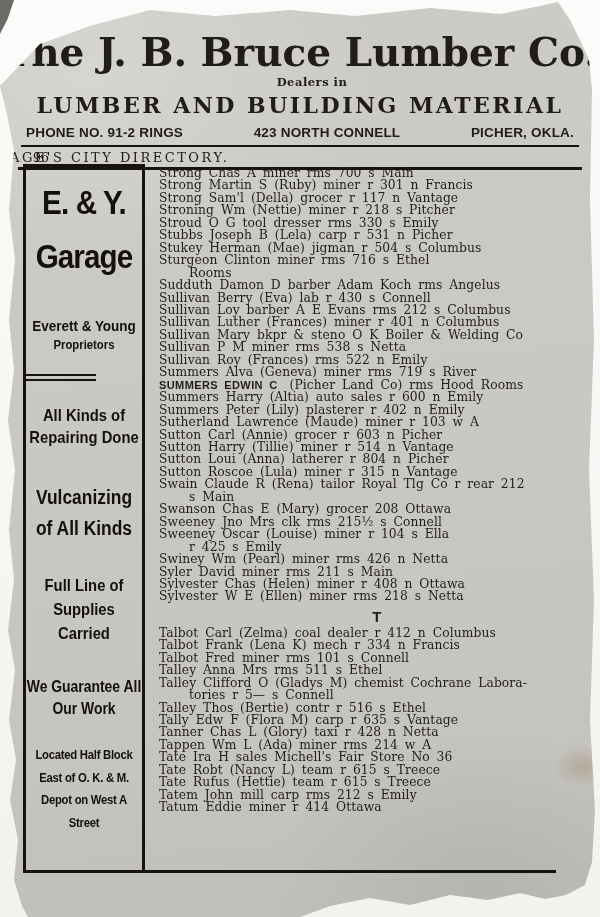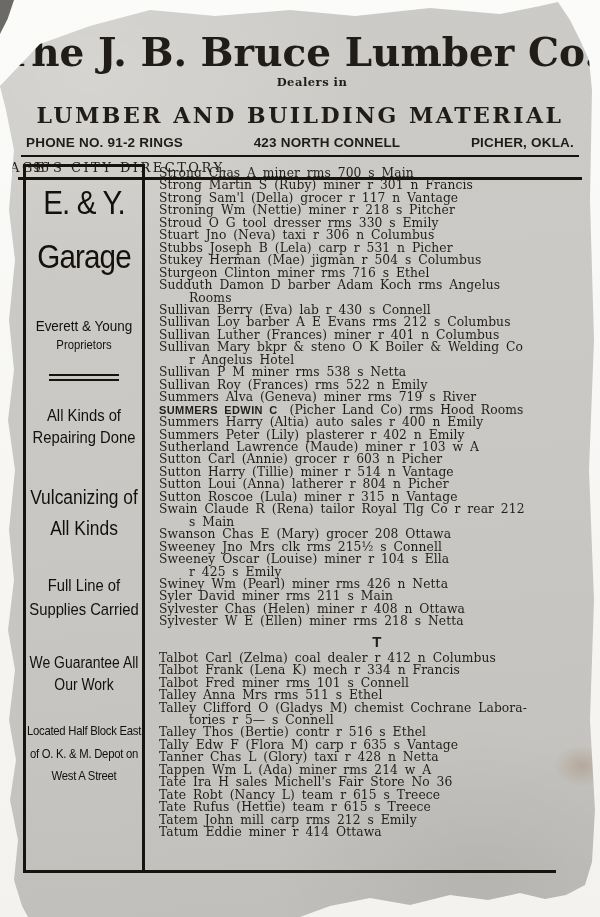--- a/index.html
+++ b/index.html
@@ -28,37 +28,37 @@
       linear-gradient(175deg,#cccbc7 0%,#c9c8c4 45%,#c5c4c0 80%,#bfbeba 100%);
   }
   .corner-smudge{
     position:absolute;left:0;top:0;width:14px;height:34px;background:#6b6a66;
     clip-path:polygon(0 0,100% 0,55% 55%,0 100%);
   }
   
   .letterhead{position:relative;text-align:center;}
   .company{font-weight:bold;font-size:39px;line-height:44px;margin-top:30px;letter-spacing:0;}
   .dealers{font-weight:bold;font-size:11.5px;line-height:13px;margin-top:2px;letter-spacing:.5px;padding-left:24px;}
-  .material{font-weight:bold;font-size:22px;line-height:24px;margin-top:14px;letter-spacing:2.5px;}
+  .material{font-weight:bold;font-size:22px;line-height:24px;margin-top:4px;letter-spacing:2.5px;}
   .phone-row{
     display:flex;justify-content:space-between;align-items:baseline;
     padding:0 26px;margin-top:8px;
     font-family:"Liberation Sans",sans-serif;font-weight:bold;font-size:13.5px;letter-spacing:.2px;
   }
   .rule-thin{border-top:2px solid #17140f;margin:5px 21px 0 21px;}
   .dir-row{position:relative;margin-top:3px;height:15px;}
   .page-num{position:absolute;left:33px;top:1px;font-size:12.5px;line-height:14px;}
   .dir-title{text-align:left;font-size:13px;line-height:15px;letter-spacing:2.5px;}
   .rule-thick{border-top:3px solid #17140f;margin:2px 18px 0 18px;}
   
   .ad-box{
     position:absolute;left:23px;top:164px;width:122px;height:706px;
     border:3px solid #17140f;border-bottom:none;box-sizing:border-box;
-    display:flex;flex-direction:column;align-items:center;text-align:center;
-    font-family:"Liberation Sans",sans-serif;font-weight:normal;color:#14110d;
+    display:flex;flex-direction:column;align-items:flex-start;text-align:center;
+    font-family:"Liberation Sans",sans-serif;font-weight:bold;color:#14110d;
   }
   .cond{width:134px;margin-left:-9px;margin-right:-9px;transform:scaleX(.87);transform-origin:50% 50%;}
   .ad-t1{font-size:34px;line-height:38px;margin-top:16px;letter-spacing:-1px;}
   .ad-t2{font-size:34px;line-height:42px;margin-top:14px;letter-spacing:-1px;}
   .ad-prop1{font-size:15.5px;line-height:18px;margin-top:40px;}
   .ad-prop2{font-size:13px;line-height:15px;margin-top:2px;}
   .ad-divider{width:70px;height:3px;border-top:2px solid #17140f;border-bottom:2px solid #17140f;margin-top:22px;}
   .ad-s0{font-size:17px;line-height:22px;margin-top:24px;}
   .ad-s1{font-size:20px;line-height:31px;margin-top:33px;}
   .ad-s2{font-size:17px;line-height:24px;margin-top:30px;}
@@ -112,36 +112,34 @@
     <div class="ad-s3 cond">We Guarantee All Our Work</div>
     <div class="ad-s4 cond">Located Half Block East of O. K. &amp; M. Depot on West A Street</div>
   </div>
 
   <div class="listing">
       <div class="entry">Strong Chas A miner rms 700 s Main</div>
       <div class="entry">Strong Martin S (Ruby) miner r 301 n Francis</div>
       <div class="entry">Strong Sam'l (Della) grocer r 117 n Vantage</div>
       <div class="entry">Stroning Wm (Nettie) miner r 218 s Pitcher</div>
       <div class="entry">Stroud O G tool dresser rms 330 s Emily</div>
-      <div class="entry">Stuart Jno (Neva) taxi r 306 n Columbus</div>
       <div class="entry">Stubbs Joseph B (Lela) carp r 531 n Picher</div>
       <div class="entry">Stukey Herman (Mae) jigman r 504 s Columbus</div>
       <div class="entry">Sturgeon Clinton miner rms 716 s Ethel</div>
+      <div class="entry cont">Rooms</div>
       <div class="entry">Sudduth Damon D barber Adam Koch  rms  Angelus</div>
-      <div class="entry cont">Rooms</div>
       <div class="entry">Sullivan Berry (Eva) lab r 430 s Connell</div>
       <div class="entry">Sullivan Loy barber A E Evans rms 212 s Columbus</div>
       <div class="entry">Sullivan Luther (Frances) miner r 401 n Columbus</div>
       <div class="entry">Sullivan Mary bkpr &amp; steno O K Boiler &amp; Welding Co</div>
-      <div class="entry cont">r Angelus Hotel</div>
       <div class="entry">Sullivan P M miner rms 538 s Netta</div>
       <div class="entry">Sullivan Roy (Frances) rms 522 n Emily</div>
       <div class="entry">Summers Alva (Geneva) miner rms 719 s River</div>
       <div class="entry"><span class="bold-name">SUMMERS EDWIN C</span>(Picher Land Co) rms Hood Rooms</div>
-      <div class="entry">Summers Harry (Altia) auto sales r 400 n Emily</div>
+      <div class="entry">Summers Harry (Altia) auto sales r 600 n Emily</div>
       <div class="entry">Summers Peter (Lily) plasterer r 402 n Emily</div>
       <div class="entry">Sutherland Lawrence (Maude) miner r 103 w A</div>
       <div class="entry">Sutton Carl (Annie) grocer r 603 n Picher</div>
       <div class="entry">Sutton Harry (Tillie) miner r 514 n Vantage</div>
       <div class="entry">Sutton Loui (Anna) latherer r 804 n Picher</div>
       <div class="entry">Sutton Roscoe (Lula) miner r 315 n Vantage</div>
       <div class="entry">Swain Claude R (Rena) tailor Royal Tlg Co r rear 212</div>
       <div class="entry cont">s Main</div>
       <div class="entry">Swanson Chas E (Mary) grocer 208 Ottawa</div>
       <div class="entry">Sweeney Jno Mrs clk rms 215½ s Connell</div>

